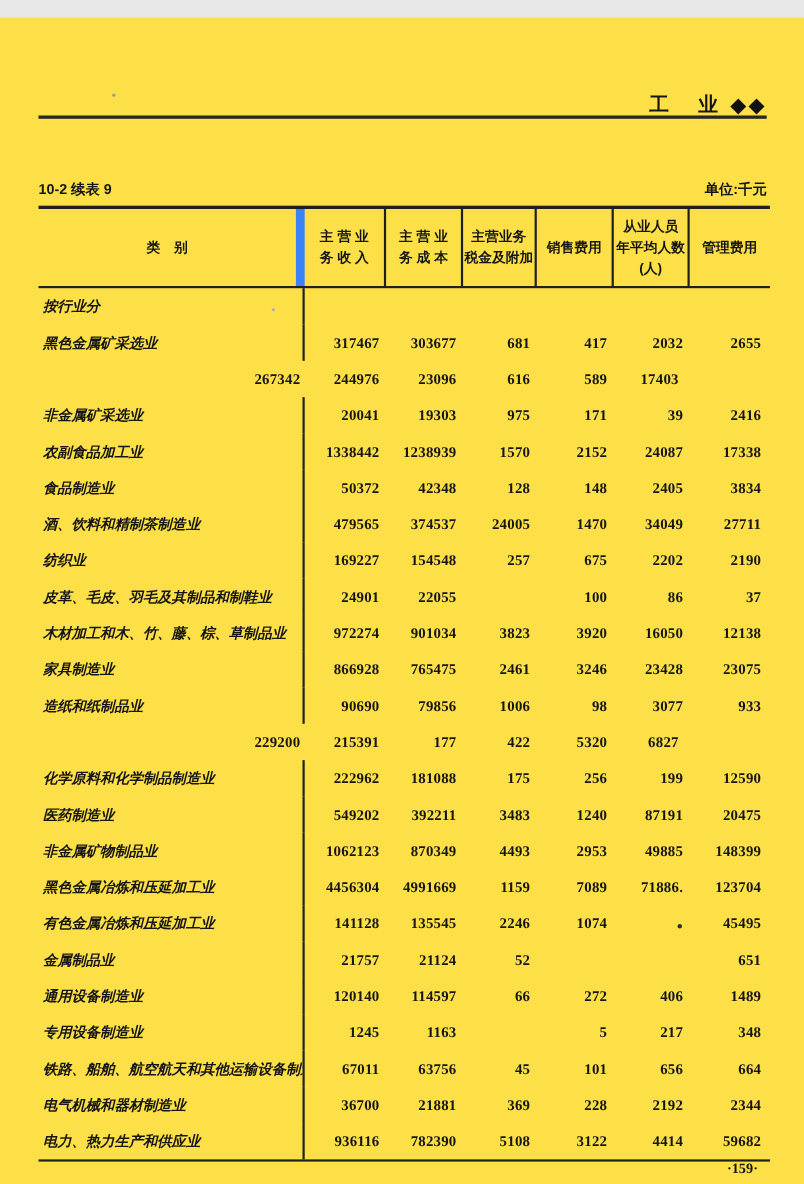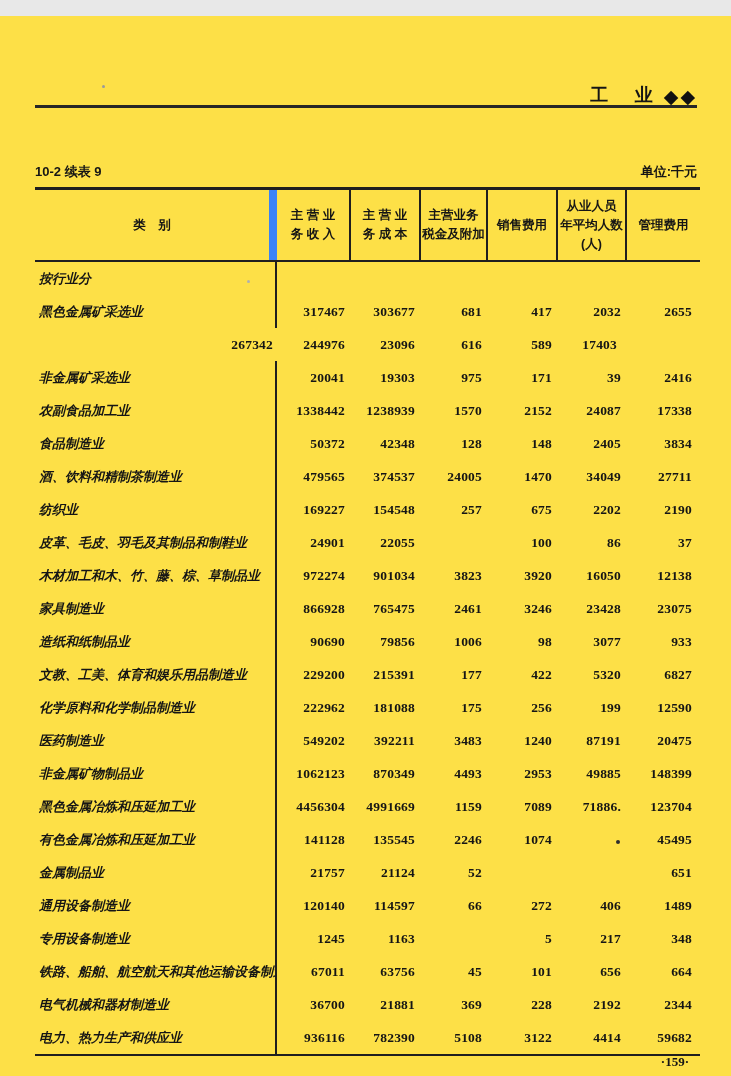--- a/index.html
+++ b/index.html
@@ -204,21 +204,20 @@
     <div class="td cat">造纸和纸制品业</div>
     <div class="td num">90690</div>
     <div class="td num">79856</div>
     <div class="td num">1006</div>
     <div class="td num">98</div>
     <div class="td num">3077</div>
     <div class="td num">933</div>
   </div>
 
   <div class="tr">
-    <div class="td cat">文教、工美、体育和娱乐用品制造业</div>
     <div class="td num">229200</div>
     <div class="td num">215391</div>
     <div class="td num">177</div>
     <div class="td num">422</div>
     <div class="td num">5320</div>
     <div class="td num">6827</div>
   </div>
 
   <div class="tr">
     <div class="td cat">化学原料和化学制品制造业</div>

